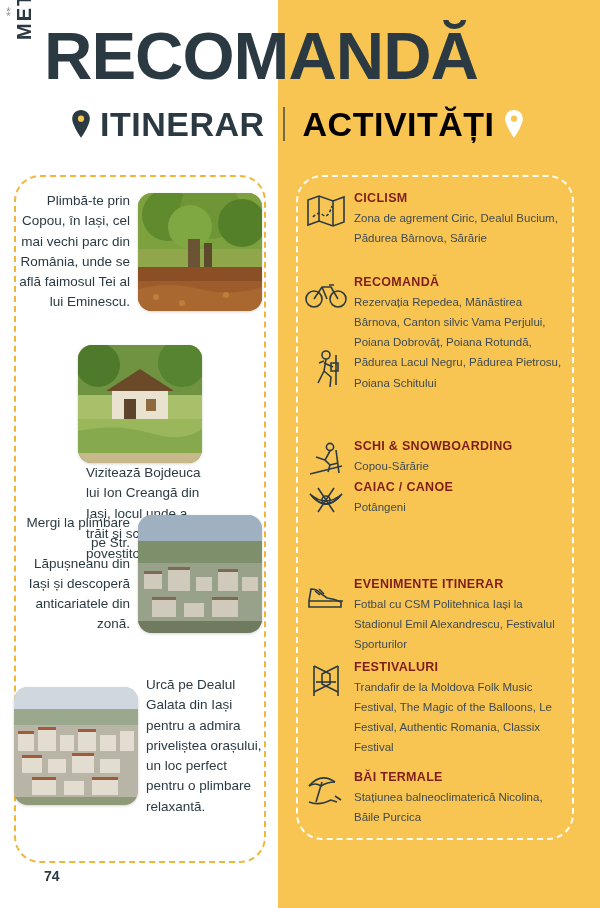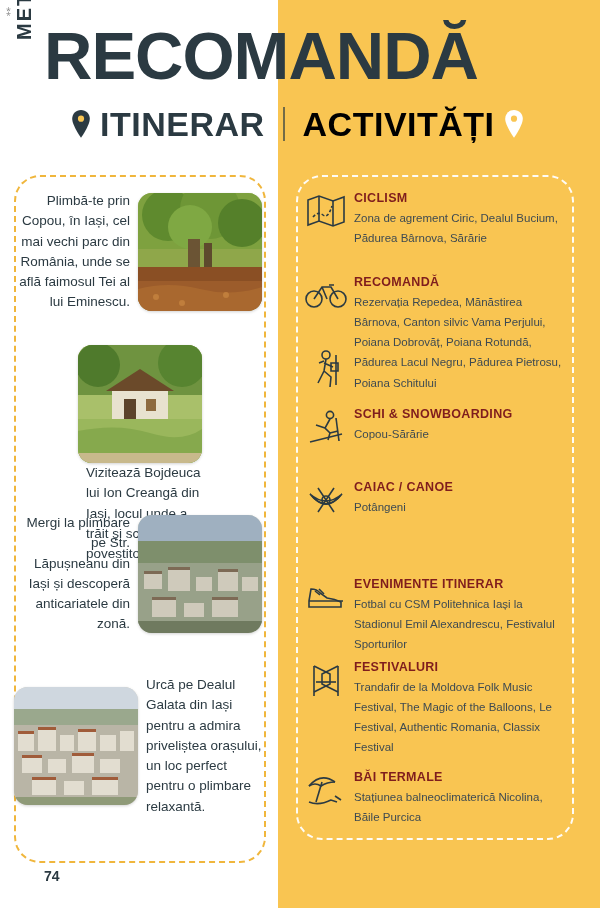--- a/index.html
+++ b/index.html
@@ -388,21 +388,21 @@
         <svg width="34" height="40" viewBox="0 0 34 40" fill="none" stroke="#2b3a42" stroke-width="1.6">
           <circle cx="17" cy="6" r="4"></circle>
           <path d="M17 10 L15 22 L9 34 M15 22 L22 28 L21 38 M15 14 L24 18 M10 14 L15 12"></path>
           <path d="M27 6 L27 36"></path>
           <path d="M22 14 h7 v8 h-7 z"></path>
         </svg>
       </div>
       <div class="cat-body"></div>
     </div>
 
-    <div class="cat" style="top:232px;">
+    <div class="cat" style="top:264px;">
       <div class="cat-icon">
         <svg width="40" height="38" viewBox="0 0 40 38" fill="none" stroke="#2b3a42" stroke-width="1.6">
           <circle cx="24" cy="6" r="3.6"></circle>
           <path d="M24 10 L19 19 L24 24 L22 31 M19 19 L10 16 M24 24 L32 22"></path>
           <path d="M4 33 L36 25"></path>
           <path d="M30 9 L33 32"></path>
         </svg>
       </div>
       <div class="cat-body">
         <div class="cat-title">SCHI &amp; SNOWBOARDING</div>

